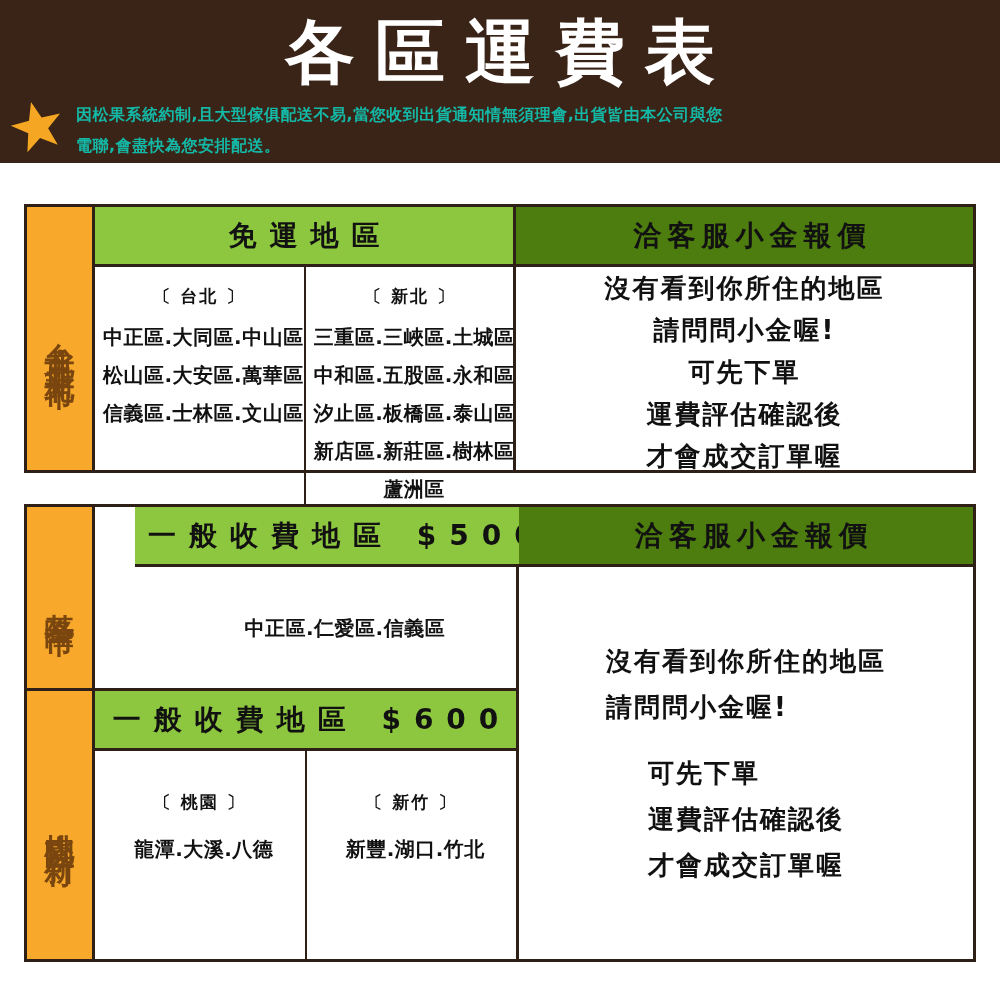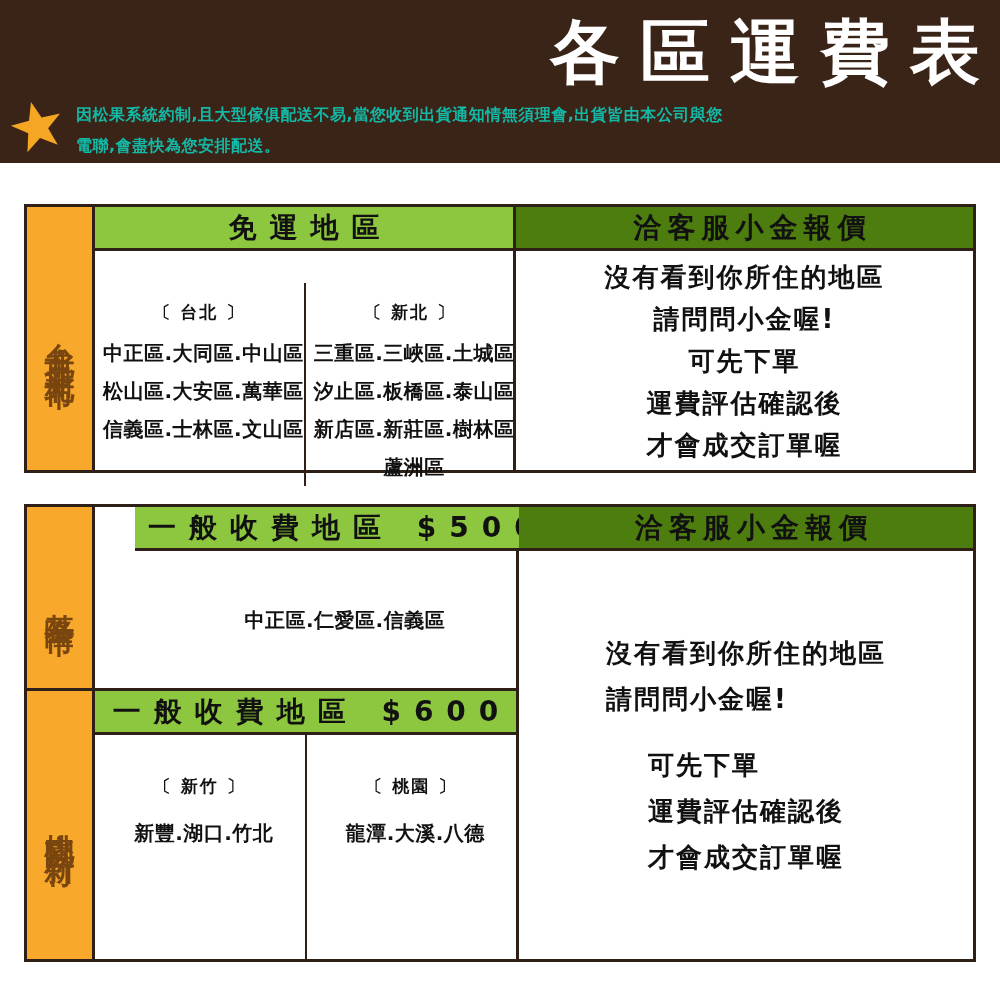--- a/index.html
+++ b/index.html
@@ -9,21 +9,21 @@
     background:#ffffff;
     font-family:"DejaVu Sans", sans-serif;
     color:#111111;
     overflow:hidden;
   }
 
   
   .banner { position:absolute; top:0; left:0; width:1000px; height:163px; background:#3A2417; }
   .title {
     position:absolute; top:6px; left:0; width:100%;
-    text-align:right; color:#ffffff; font-weight:bold;
+    text-align:center; color:#ffffff; font-weight:bold;
     font-size:70px; letter-spacing:20px; padding-left:20px;
     white-space:nowrap;
   }
   .notice { position:absolute; top:99px; left:10px; right:6px; display:flex; gap:12px; align-items:flex-start; }
   .star { width:54px; height:54px; flex:none; margin-top:0; }
   .notice-text { color:#14b8a6; font-weight:bold; font-size:16px; line-height:31px; letter-spacing:0.5px; white-space:nowrap; }
 
   
   .tbl {
     position:absolute; left:24px; width:952px;
@@ -36,30 +36,30 @@
     width:68px; background:#F8A92B; border-right:3px solid #2E2016;
     display:flex; align-items:center; justify-content:center; flex:none;
   }
   .vtext {
     writing-mode:vertical-rl; text-orientation:upright;
     font-size:30px; font-weight:bold; color:#7A460F;
     letter-spacing:6px; line-height:1;
   }
 
   .hdr {
-    height:44px; flex:none;
+    height:60px; flex:none;
     display:flex; align-items:center; justify-content:center;
     font-weight:bold; font-size:28px; color:#111111;
     border-bottom:3px solid #2E2016; white-space:nowrap;
   }
   .hdr.lime { background:#8DC63F; letter-spacing:13px; padding-left:13px; }
   .hdr.green { background:#4d7c0f; letter-spacing:6px; padding-left:16px; }
 
   #table1 .mid { width:421px; flex:none; border-right:3px solid #2E2016; display:flex; flex-direction:column; }
-  .district-row { flex:1; display:flex;margin-top:32px; }
+  .district-row { flex:1; display:flex; }
   .dcell { flex:1; text-align:center; padding-top:10px; }
   .dcell + .dcell { border-left:2px solid #2E2016; }
   .dtitle { font-size:17px; font-weight:bold; letter-spacing:2px; margin:8px 0 10px 0; }
   .dline { font-size:20px; font-weight:bold; line-height:38px; letter-spacing:0.5px; white-space:nowrap;padding-left:8px; }
 
   .right-col { flex:1; display:flex; flex-direction:column; }
   .quote-body { flex:1; display:flex; flex-direction:column; align-items:center; justify-content:center; }
   .qline { font-size:26px; font-weight:bold; letter-spacing:2px; line-height:42px; white-space:nowrap; }
   .quote-body.t2 .qline { line-height:46px; }
   .qgap { height:20px; }
@@ -101,20 +101,21 @@
     <div class="district-row">
       <div class="dcell">
         <div class="dtitle">〔 台北 〕</div>
         <div class="dline">中正區.大同區.中山區</div>
         <div class="dline">松山區.大安區.萬華區</div>
         <div class="dline">信義區.士林區.文山區</div>
       </div>
       <div class="dcell">
         <div class="dtitle">〔 新北 〕</div>
         <div class="dline">三重區.三峽區.土城區</div>
+        <div class="dline">中和區.五股區.永和區</div>
         <div class="dline">汐止區.板橋區.泰山區</div>
         <div class="dline">新店區.新莊區.樹林區</div>
         <div class="dline">蘆洲區</div>
       </div>
     </div>
   </div>
 
   <div class="right-col">
     <div class="hdr green">洽客服小金報價</div>
     <div class="quote-body">
@@ -143,26 +144,26 @@
     </div>
 
     <div class="t2row r2">
       <div class="region-col">
         <div class="vtext">桃園・新竹</div>
       </div>
       <div class="t2mid">
         <div class="hdr lime">一般收費地區 $600</div>
         <div class="t2cells">
           <div class="dcell">
+            <div class="dtitle">〔 桃園 〕</div>
+            <div class="dline">龍潭.大溪.八德</div>
+          </div>
+          <div class="dcell">
             <div class="dtitle">〔 新竹 〕</div>
             <div class="dline">新豐.湖口.竹北</div>
-          </div>
-          <div class="dcell">
-            <div class="dtitle">〔 桃園 〕</div>
-            <div class="dline">龍潭.大溪.八德</div>
           </div>
         </div>
       </div>
     </div>
 
   </div>
 
   <div class="right-col">
     <div class="hdr green">洽客服小金報價</div>
     <div class="quote-body t2">

